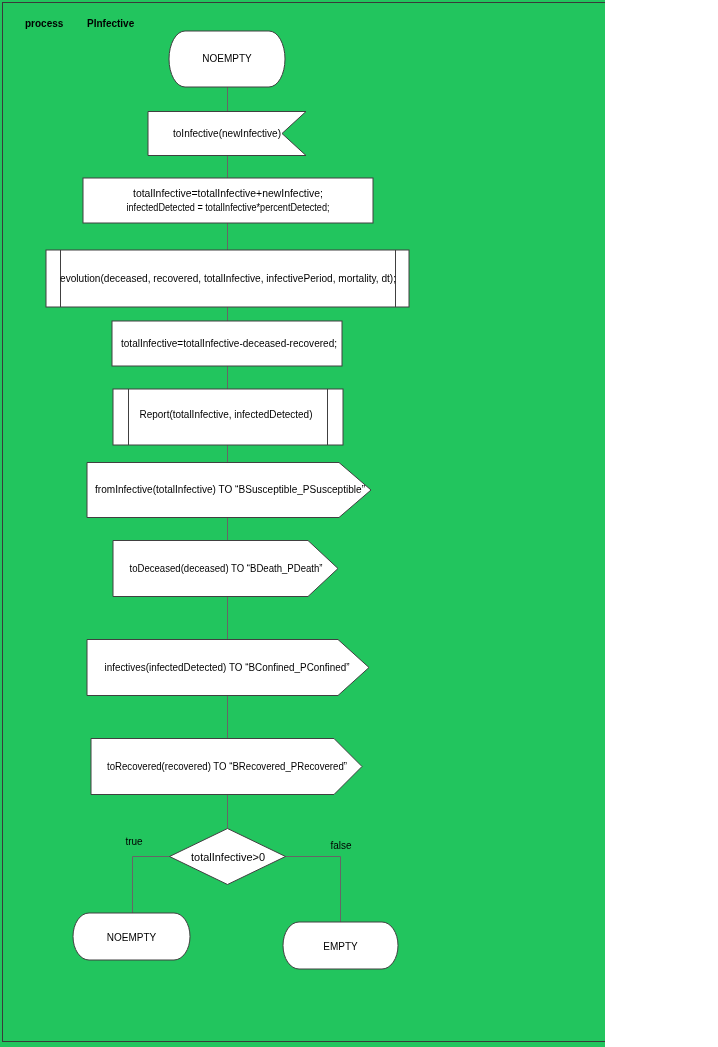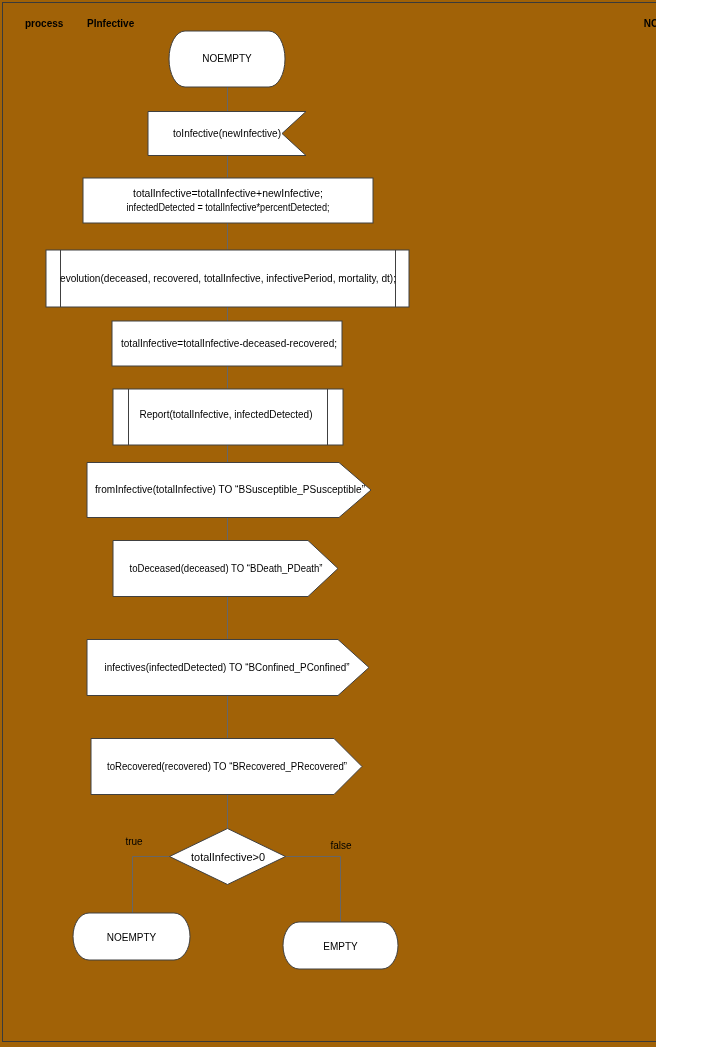--- a/index.html
+++ b/index.html
@@ -1,16 +1,16 @@
 <!DOCTYPE html>
 <html><head>
 <meta charset="utf-8">
 <style>
   html,body{margin:0;padding:0;background:#ffffff;}
-  .page{position:relative;width:656px;height:1047px;background:#a16207;overflow:hidden;}
+  .page{position:relative;width:605px;height:1047px;background:#22c55e;overflow:hidden;}
   svg{position:absolute;left:0;top:0;}
   .t{font-family:"Liberation Sans",sans-serif;font-size:10px;fill:#000000;}
   .hdr{font-family:"Liberation Sans",sans-serif;font-size:10px;font-weight:bold;fill:#000000;}
   .shape{fill:#ffffff;stroke:#404040;stroke-width:1;}
   .sideline{stroke:#404040;stroke-width:1;}
   .conn{stroke:#666666;stroke-width:1;fill:none;}
   .pborder{fill:none;stroke:#3a3a3a;stroke-width:1;}
 </style>
 </head>
 <body>

